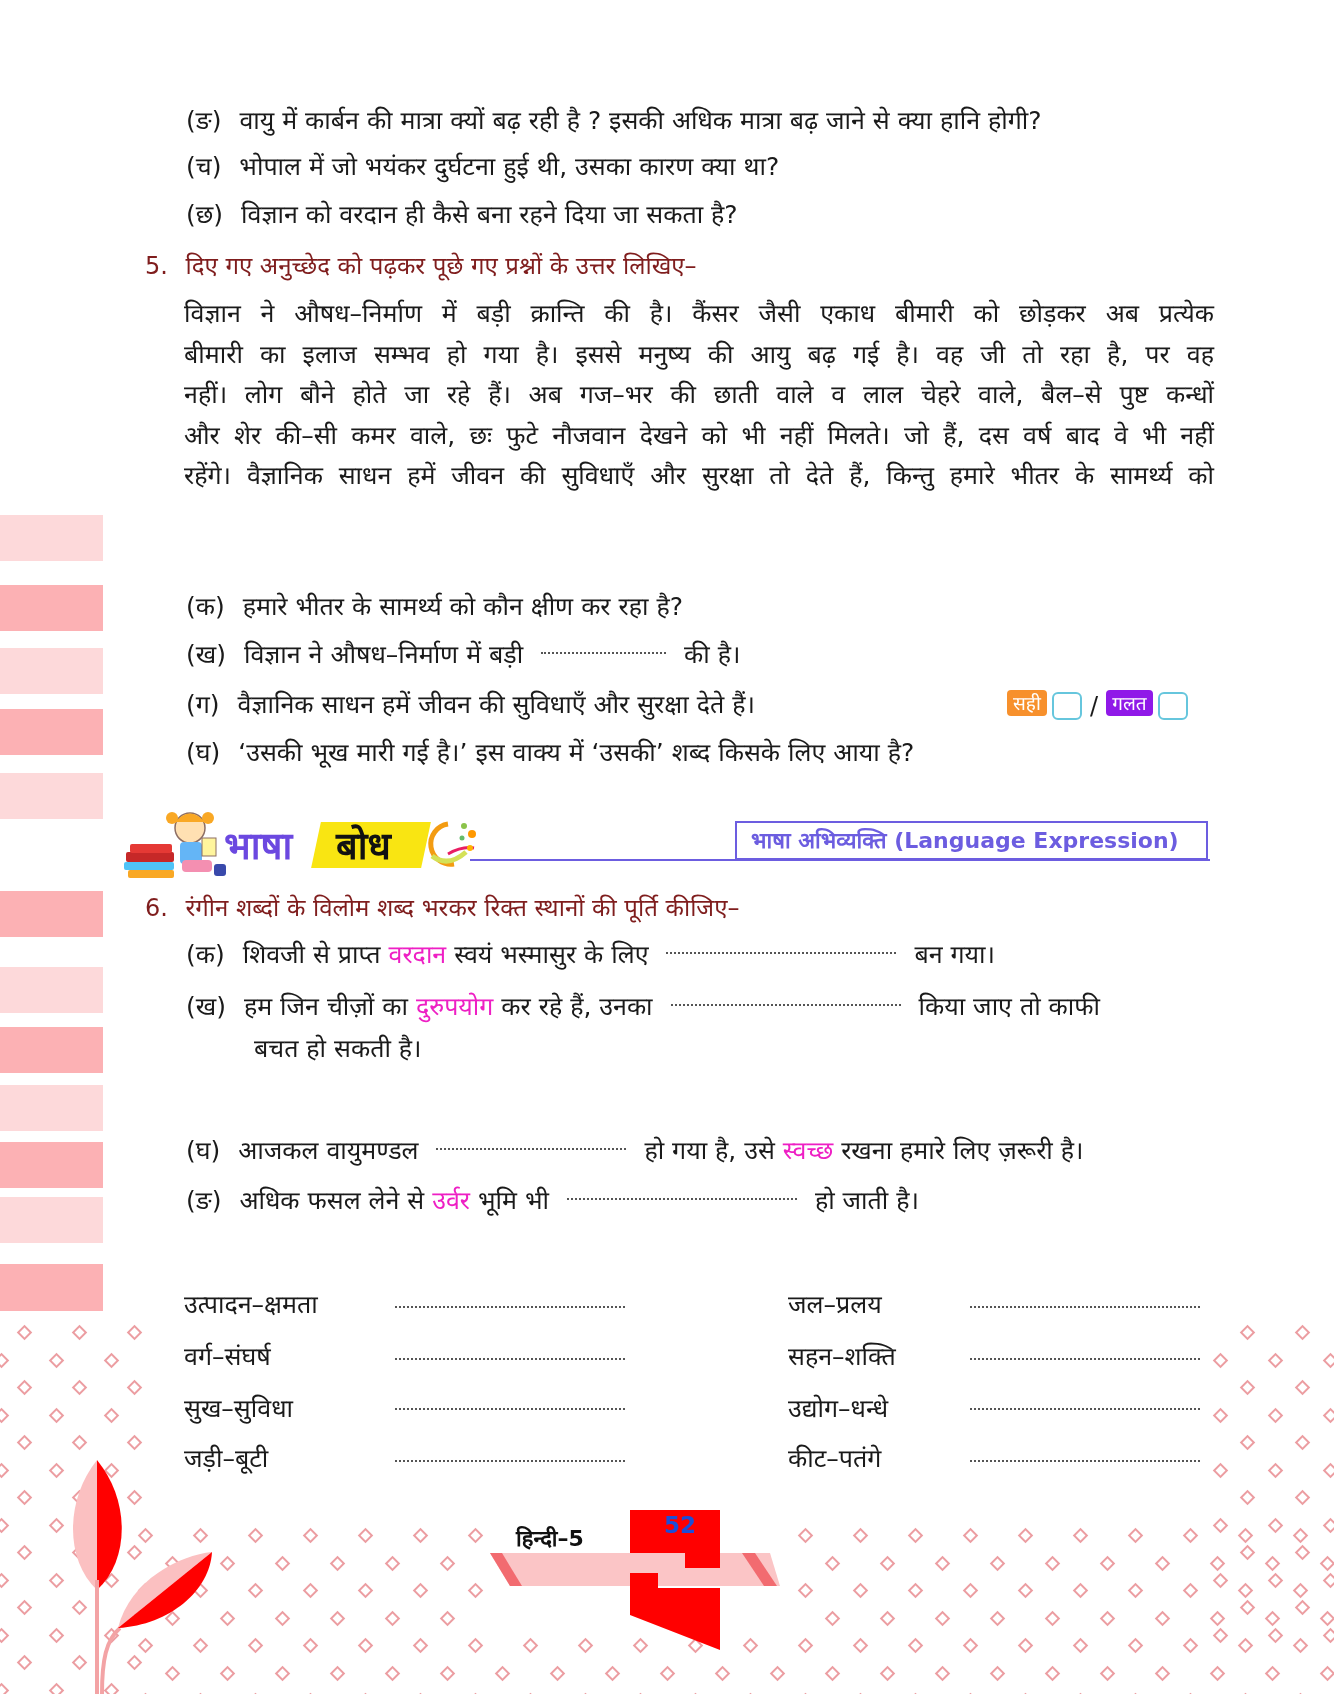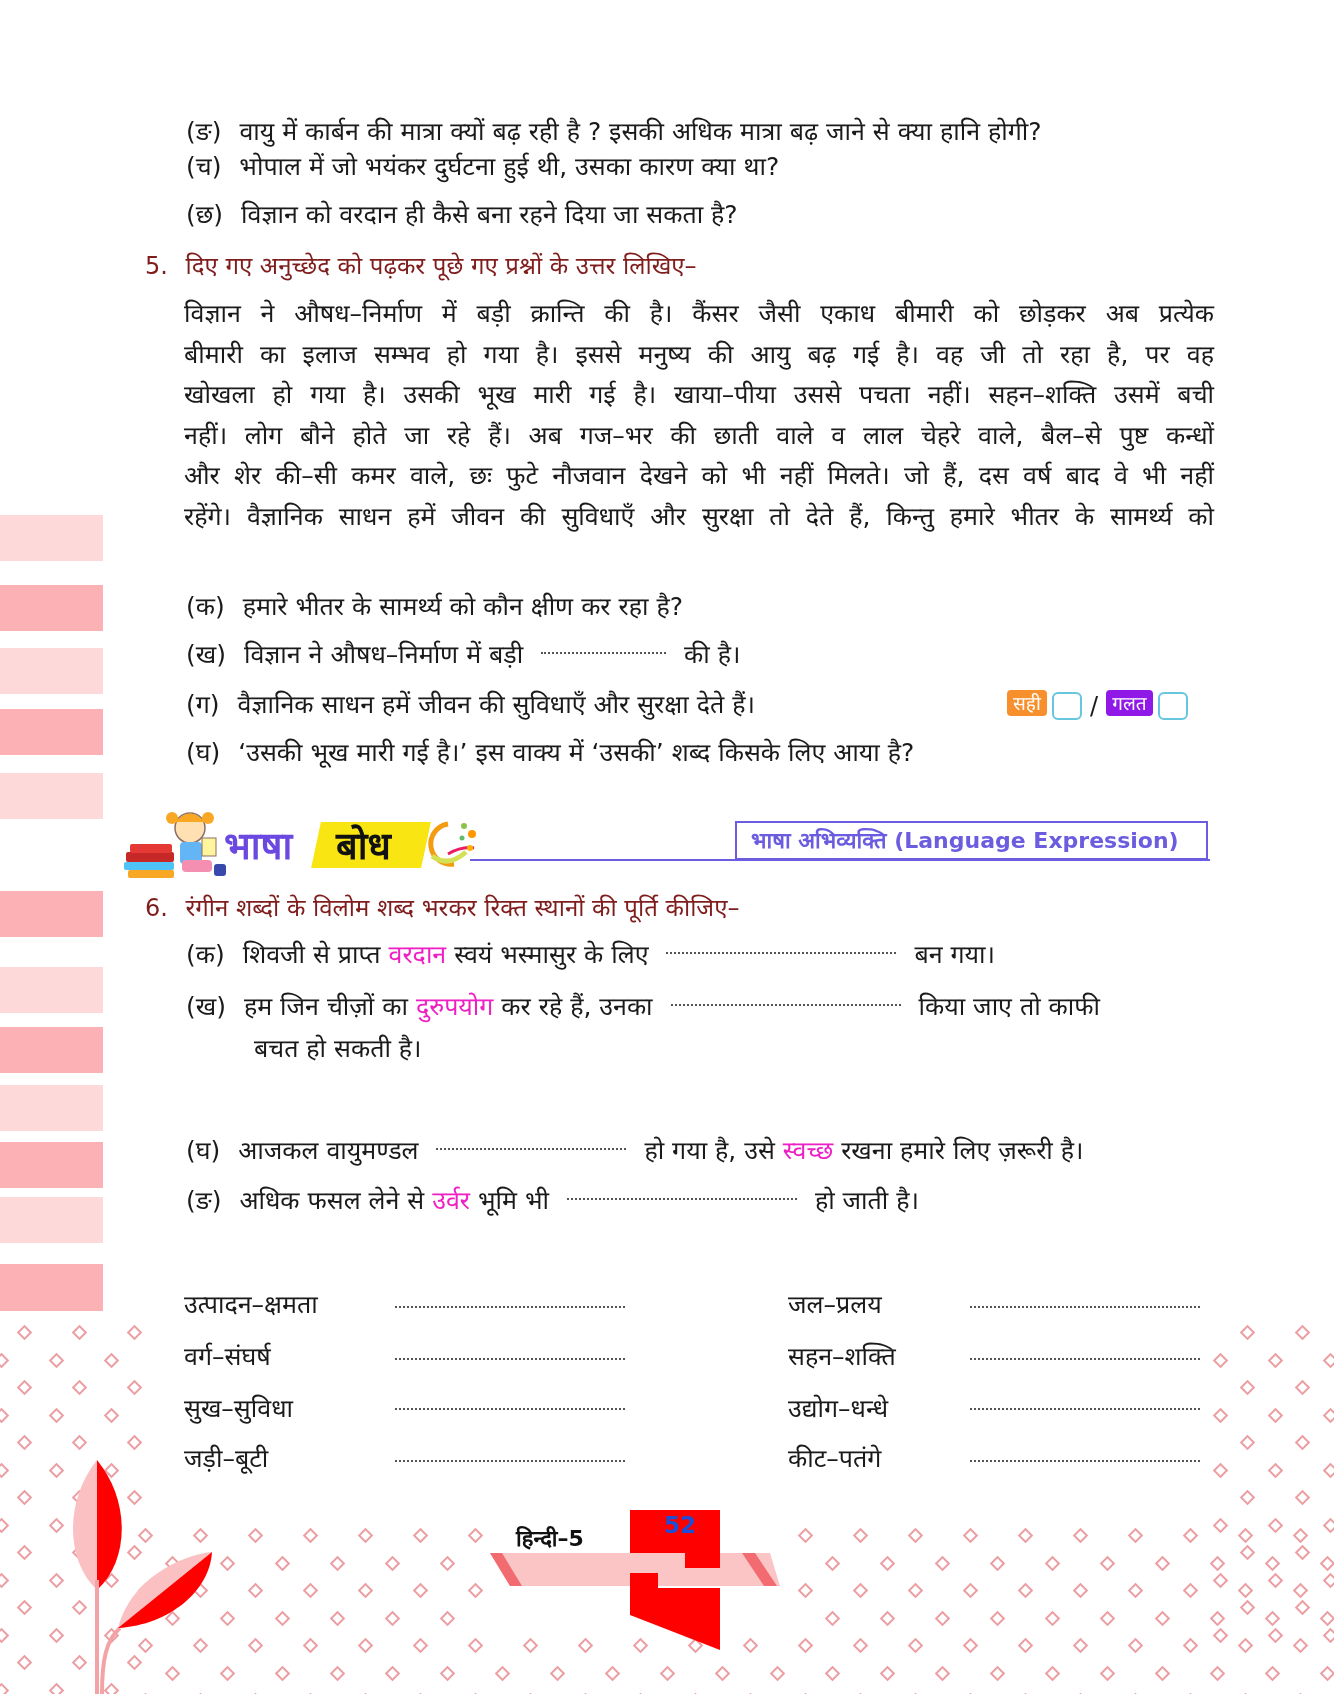--- a/index.html
+++ b/index.html
@@ -270,42 +270,41 @@
 
   <svg style="position:absolute;left:60px;top:1460px;" width="200" height="234" viewBox="0 0 200 234">
     <path d="M37 0 C5 40 5 100 37 130 Z" fill="#fbc0c1"></path>
     <path d="M37 0 C70 40 70 100 37 130 Z" fill="#ff0000"></path>
     <rect x="35" y="120" width="4" height="114" fill="#f3a3a5"></rect>
     <path d="M42 234 C42 200 46 180 60 168" stroke="#f3a3a5" stroke-width="4" fill="none"></path>
     <path d="M58 168 C70 120 120 95 152 92 Z" fill="#fbc0c1"></path>
     <path d="M58 168 C110 165 150 130 152 92 Z" fill="#ff0000"></path>
   </svg>
 
-  <div class="line" style="left:186px;top:115px;">
+  <div class="line" style="left:186px;top:104px;">
     <span class="label">(ङ)</span>
     <span style="margin-left:10px;">वायु में कार्बन की मात्रा क्यों बढ़ रही है ? इसकी अधिक मात्रा बढ़ जाने से क्या हानि होगी?</span>
   </div>
   <div class="line" style="left:186px;top:150px;">
     <span class="label">(च)</span>
     <span style="margin-left:10px;">भोपाल में जो भयंकर दुर्घटना हुई थी, उसका कारण क्या था?</span>
   </div>
   <div class="line" style="left:186px;top:198px;">
     <span class="label">(छ)</span>
     <span style="margin-left:10px;">विज्ञान को वरदान ही कैसे बना रहने दिया जा सकता है?</span>
   </div>
 
   <div class="q-head" style="left:145px;top:250px;">
     <span>5.</span>
     <span style="margin-left:10px;">दिए गए अनुच्छेद को पढ़कर पूछे गए प्रश्नों के उत्तर लिखिए–</span>
   </div>
 
   <div class="para" style="top:294px;">
     <span class="para-line">विज्ञान ने औषध–निर्माण में बड़ी क्रान्ति की है। कैंसर जैसी एकाध बीमारी को छोड़कर अब प्रत्येक</span>
     <span class="para-line">बीमारी का इलाज सम्भव हो गया है। इससे मनुष्य की आयु बढ़ गई है। वह जी तो रहा है, पर वह</span>
-    <span class="para-line">खोखला हो गया है। उसकी भूख मारी गई है। खाया–पीया उससे पचता नहीं। सहन–शक्ति उसमें बची</span>
     <span class="para-line">नहीं। लोग बौने होते जा रहे हैं। अब गज–भर की छाती वाले व लाल चेहरे वाले, बैल–से पुष्ट कन्धों</span>
     <span class="para-line">और शेर की–सी कमर वाले, छः फुटे नौजवान देखने को भी नहीं मिलते। जो हैं, दस वर्ष बाद वे भी नहीं</span>
     <span class="para-line">रहेंगे। वैज्ञानिक साधन हमें जीवन की सुविधाएँ और सुरक्षा तो देते हैं, किन्तु हमारे भीतर के सामर्थ्य को</span>
   </div>
 
   <div class="line" style="left:186px;top:590px;">
     <span class="label">(क)</span>
     <span style="margin-left:10px;">हमारे भीतर के सामर्थ्य को कौन क्षीण कर रहा है?</span>
   </div>
   <div class="line" style="left:186px;top:638px;">

